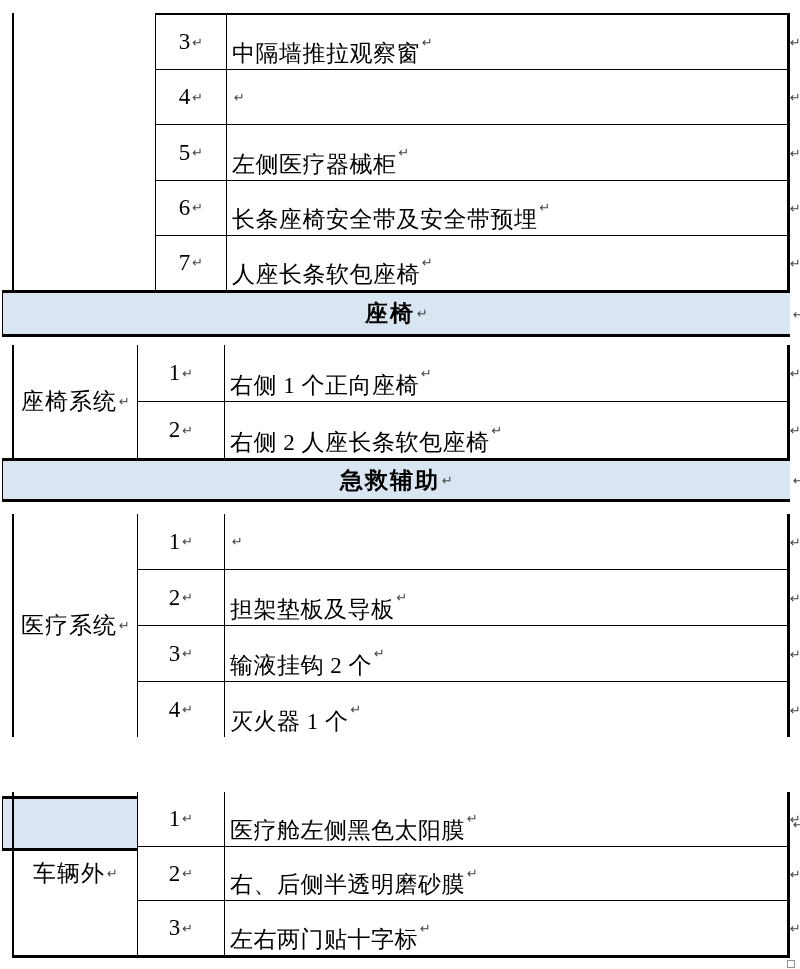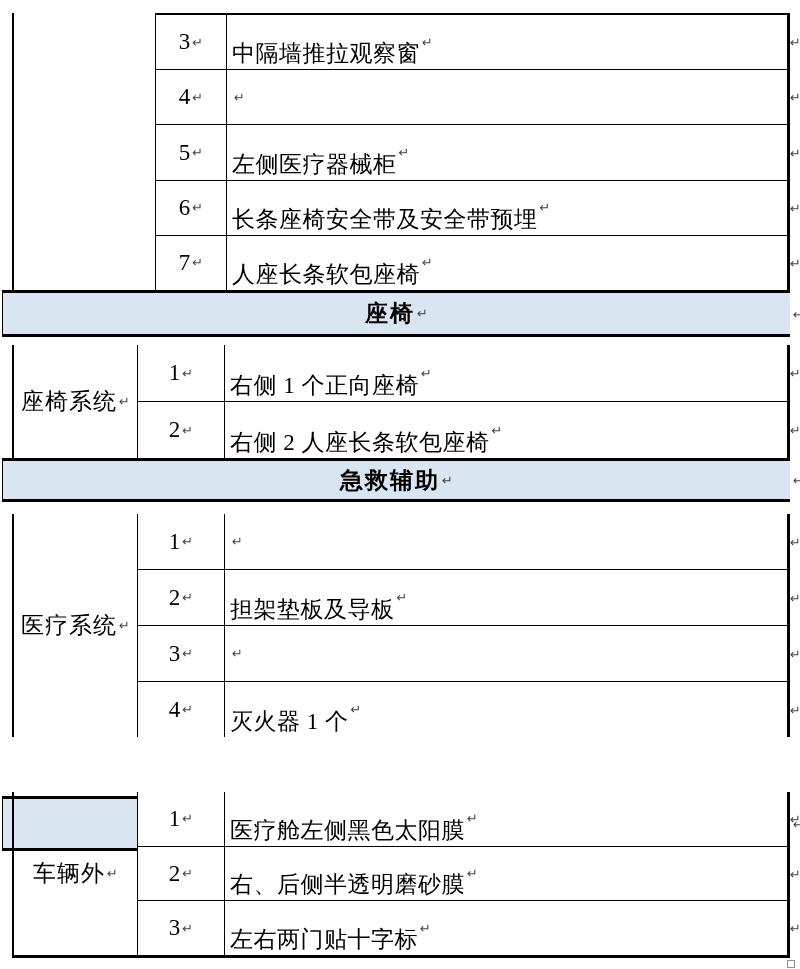--- a/index.html
+++ b/index.html
@@ -187,20 +187,21 @@
             <span class="pilcrow">↵</span>
           </div>
         <span class="endmark">↵</span>
       </div>
       <div class="row">
         <div class="num-cell">
             <span>3</span>
             <span class="pilcrow">↵</span>
           </div>
         <div class="text-cell">
+            <span>输液挂钩 2 个</span>
             <span class="pilcrow">↵</span>
           </div>
         <span class="endmark">↵</span>
       </div>
       <div class="row">
         <div class="num-cell">
             <span>4</span>
             <span class="pilcrow">↵</span>
           </div>
         <div class="text-cell">

